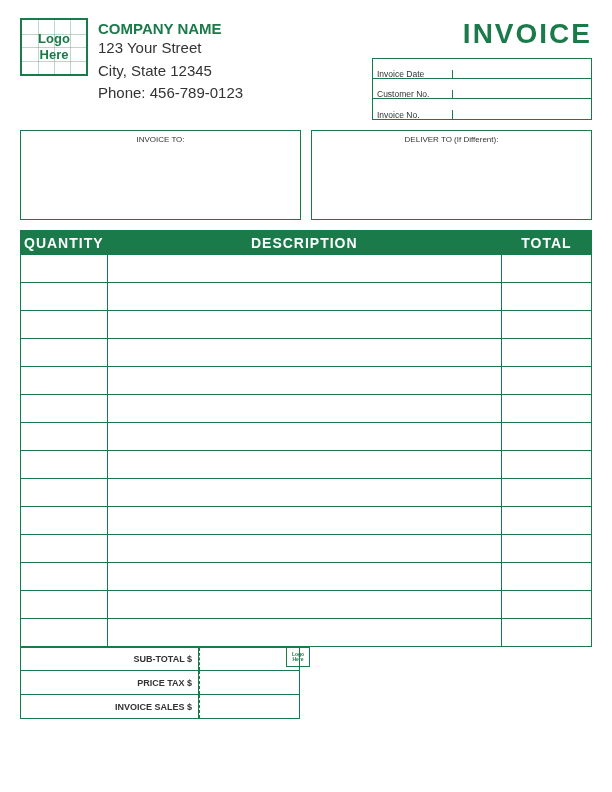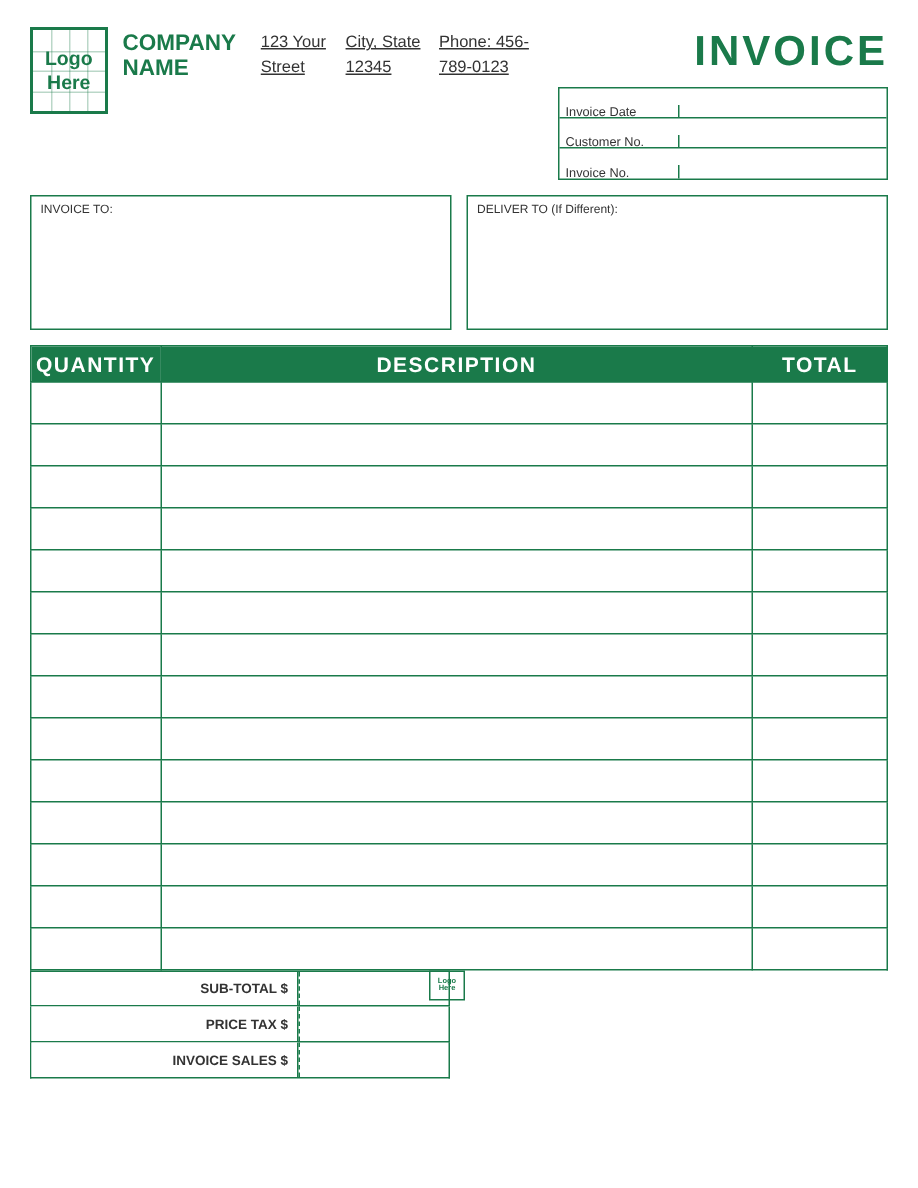--- a/index.html
+++ b/index.html
@@ -61,36 +61,35 @@
       z-index: 1;
       text-align: center;
       color: #1a7a4a;
       font-weight: bold;
       font-size: 13px;
       line-height: 1.2;
     }
 
     .company-info {
       display: flex;
-      flex-direction: row;
+      flex-direction: column;
       justify-content: center;
       padding-top: 2px;
     }
 
     .company-name {
       font-size: 15px;
       font-weight: bold;
       color: #1a7a4a;
     }
 
     .company-detail {
-      font-size: 11px;
+      font-size: 15px;
       color: #333;
       line-height: 1.5;
-      text-decoration: underline;
     }
 
     .header-right {
       display: flex;
       flex-direction: column;
       align-items: flex-end;
       gap: 4px;
     }
 
     .invoice-title {
@@ -143,20 +142,21 @@
       flex: 1;
       border: 1px solid #1a7a4a;
       height: 90px;
       padding: 4px 6px;
     }
 
     .address-label {
       font-size: 8px;
       color: #333;
       margin-bottom: 4px;
+      text-align: center;
     }
 
     
     .invoice-table {
       width: 100%;
       border-collapse: collapse;
       border: 1px solid #1a7a4a;
     }
 
     .table-header-row {

